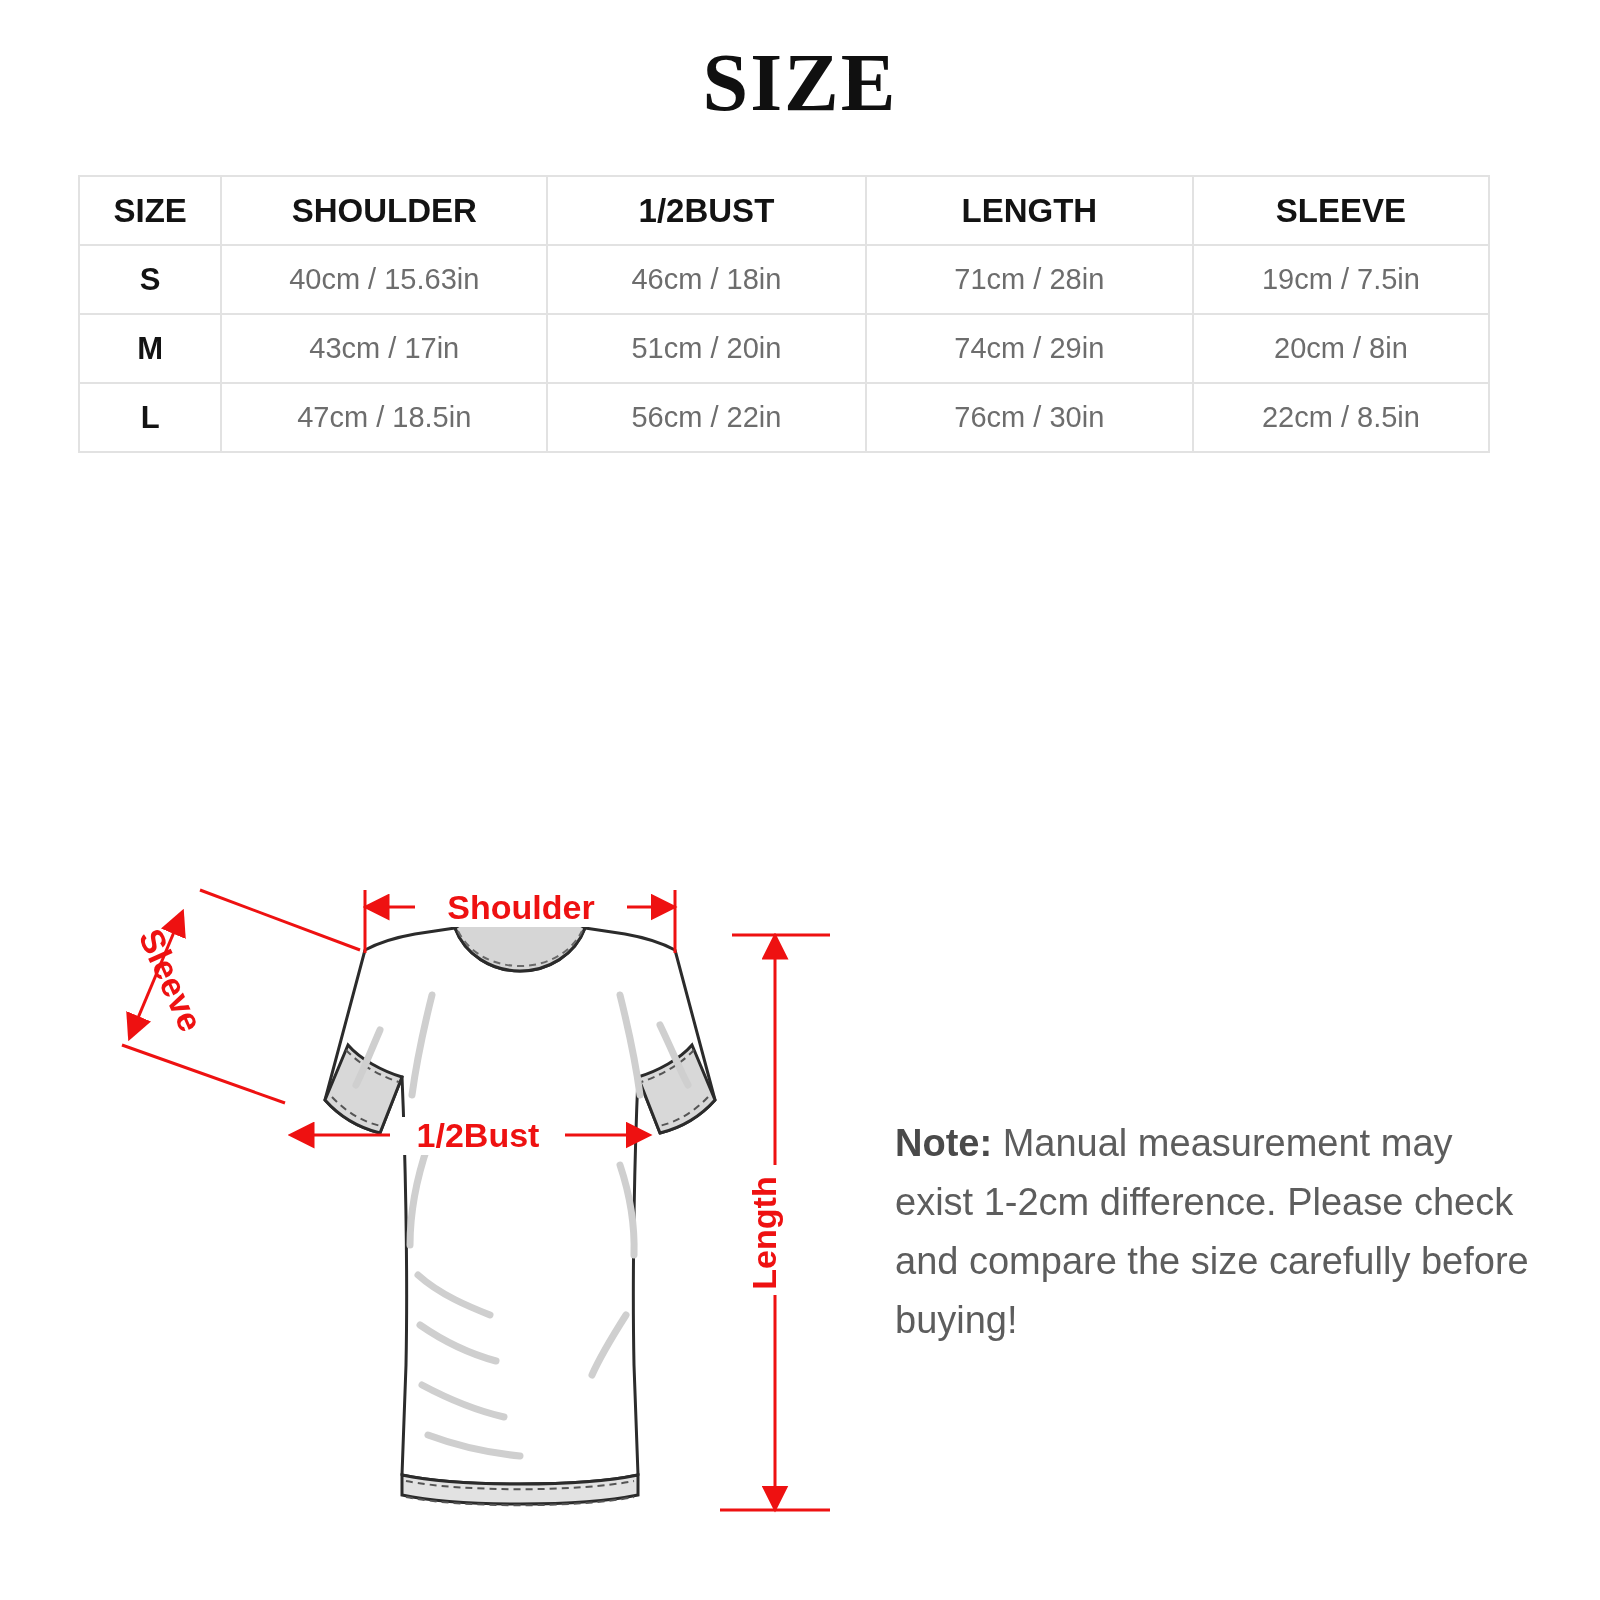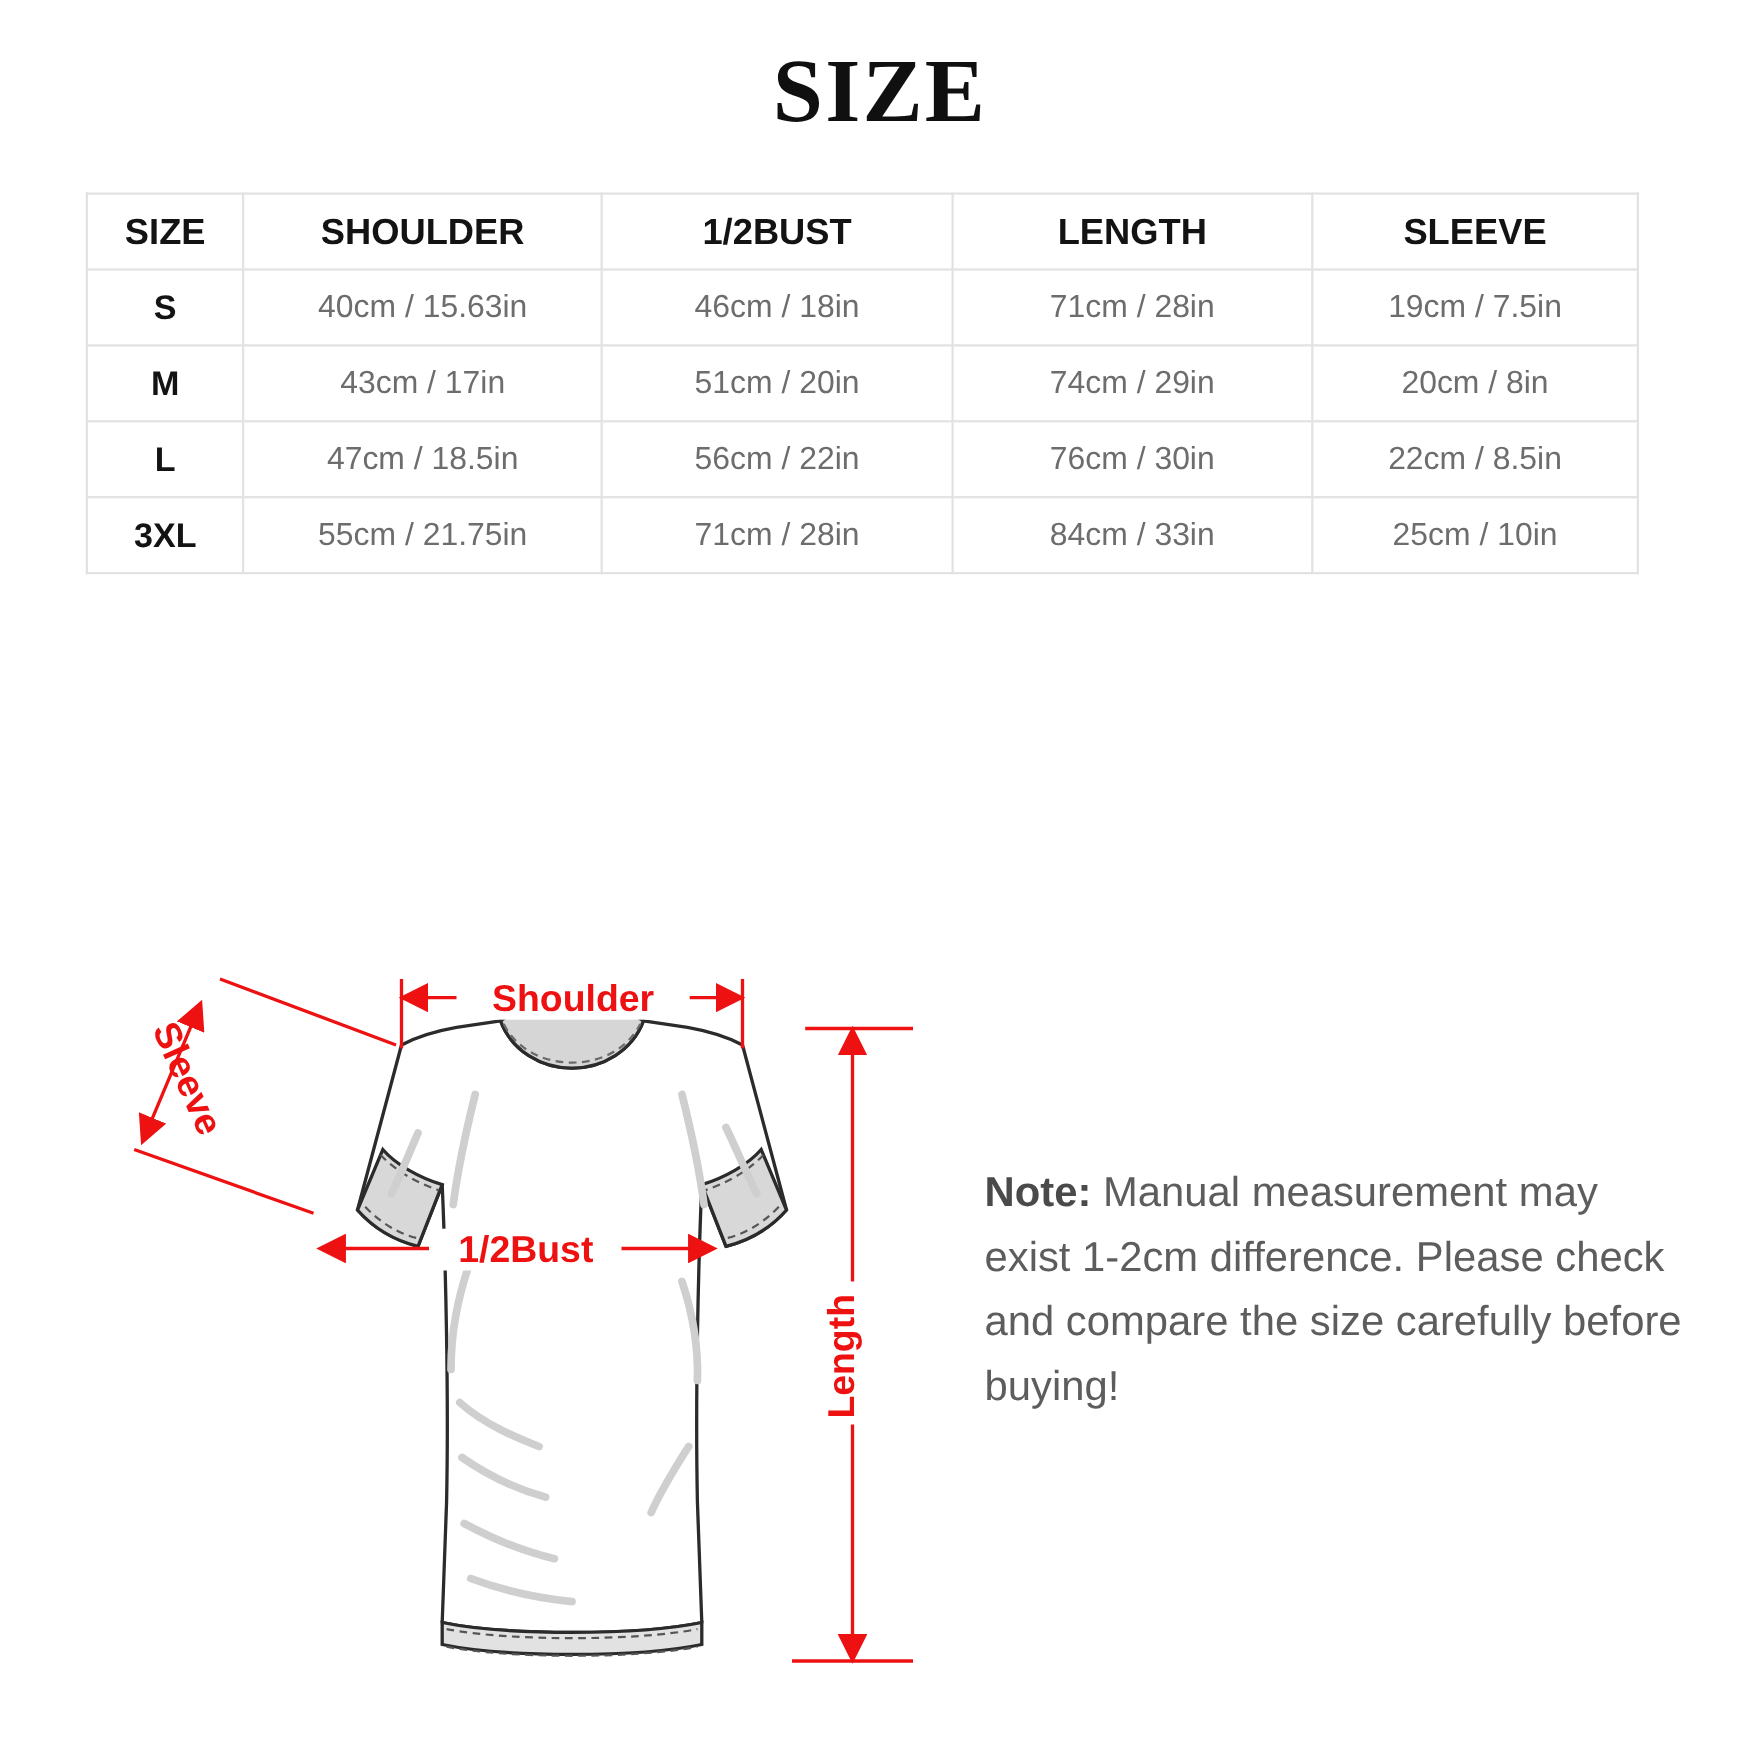--- a/index.html
+++ b/index.html
@@ -78,21 +78,21 @@
     top: 845px;
     width: 840px;
     height: 700px;
   }
   .diagram svg { display: block; }
 
   
   .note {
     position: absolute;
     left: 895px;
-    top: 1055px;
+    top: 1114px;
     width: 640px;
     font-size: 38px;
     line-height: 1.55;
     color: #5d5d5d;
   }
   .note b {
     color: #4a4a4a;
     font-weight: 700;
   }
 </style>
@@ -133,27 +133,20 @@
         <td class="val">51cm / 20in</td>
         <td class="val">74cm / 29in</td>
         <td class="val">20cm / 8in</td>
       </tr>
       <tr>
         <td class="size-col">L</td>
         <td class="val">47cm / 18.5in</td>
         <td class="val">56cm / 22in</td>
         <td class="val">76cm / 30in</td>
         <td class="val">22cm / 8.5in</td>
-      </tr>
-      <tr>
-        <td class="size-col">3XL</td>
-        <td class="val">55cm / 21.75in</td>
-        <td class="val">71cm / 28in</td>
-        <td class="val">84cm / 33in</td>
-        <td class="val">25cm / 10in</td>
       </tr>
     </tbody>
   </table>
 </div>
 
 <div class="diagram">
   <svg width="840" height="700" viewBox="0 0 840 700" xmlns="http://www.w3.org/2000/svg">
     <defs>
       <marker id="ar" markerWidth="9" markerHeight="9" refX="7.5" refY="4.5" orient="auto">
         <path d="M0,0 L9,4.5 L0,9 z" fill="#ee1111"></path>

